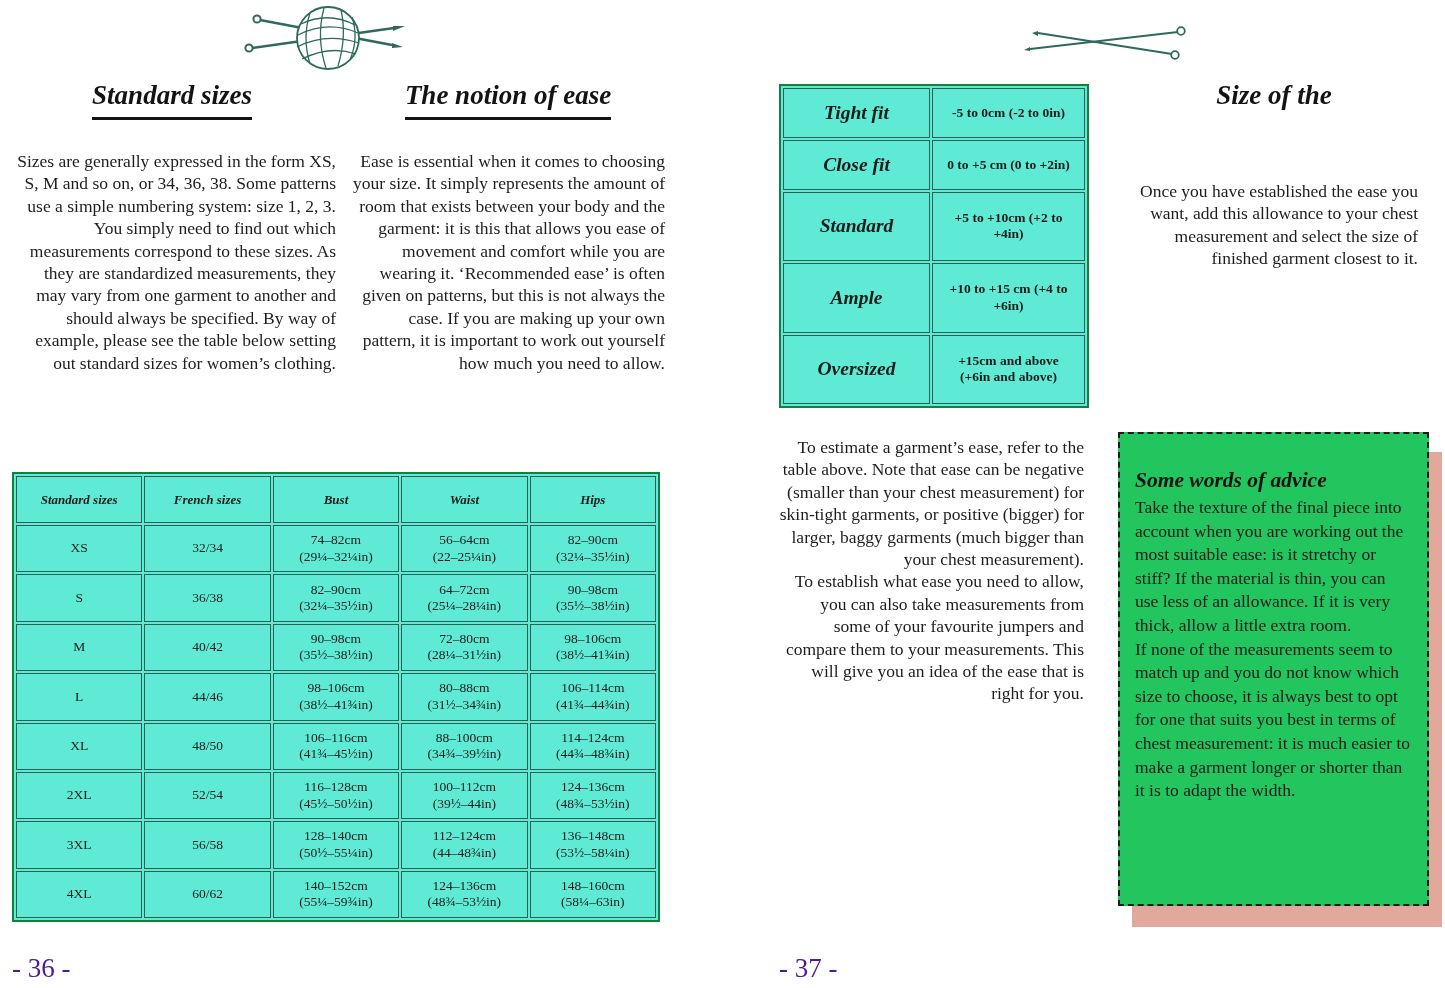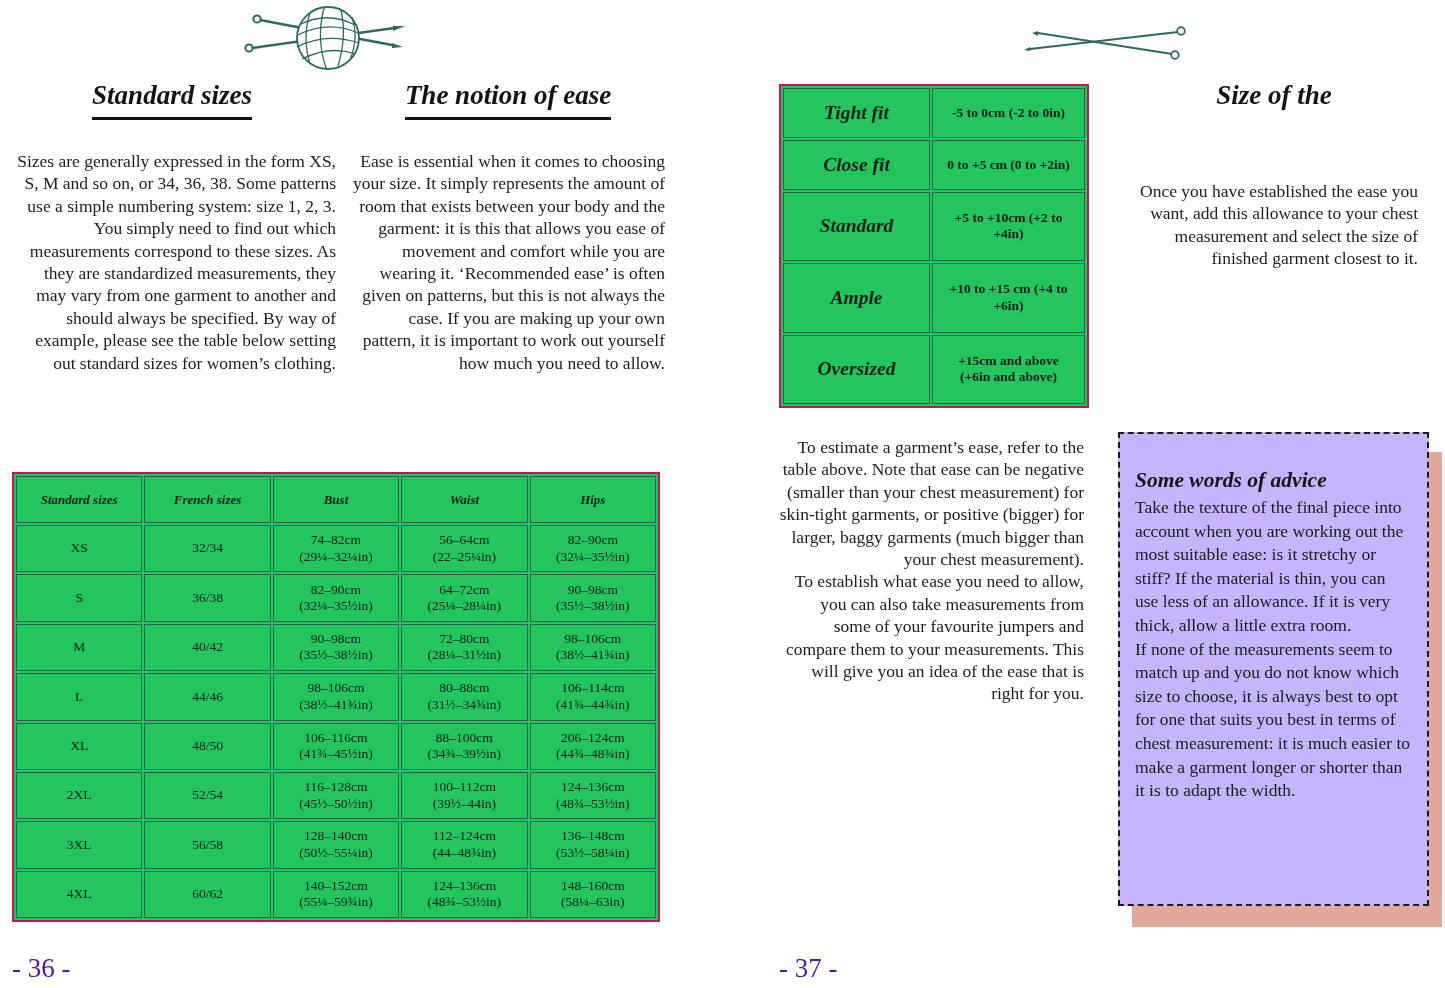--- a/index.html
+++ b/index.html
@@ -26,22 +26,22 @@
   }
 
   
   .body-text {
     font-size: 17.5px; line-height: 22.4px; text-align: right; color: #1d1d1d;
   }
   .body-text p { margin: 0; }
 
   
   .table-frame {
-    border: 2px solid #be185d;
-    background: #22c55e;
+    border: 2px solid #15803d;
+    background: #5eead4;
   }
   table.grid {
     width: 100%; height: 100%;
     border-collapse: separate; border-spacing: 2.5px;
   }
   table.grid th, table.grid td {
     border: 1.5px solid #2b6054;
     text-align: center; vertical-align: middle;
     padding: 2px 4px;
   }
@@ -58,21 +58,21 @@
   .fit-grid td.fit-value {
     font-weight: bold; font-size: 13.5px; line-height: 16.5px; padding: 2px 10px;
   }
 
   
   .advice-shadow {
     background: #e2a89b;
   }
   .advice-box {
     border: 2.5px dashed #1c1c1c;
-    background: #c4b5fd;
+    background: #22c55e;
     padding: 34px 16px 0 15px;
   }
   .advice-heading {
     font-size: 21.5px; font-weight: bold; font-style: italic;
     margin: 0 0 3px 0; color: #131313;
   }
   .advice-text p {
     font-size: 17.5px; line-height: 23.6px; margin: 0;
   }
 
@@ -225,21 +225,21 @@
           </td>
           <td>
             <div>106–116cm</div>
             <div>(41¾–45½in)</div>
           </td>
           <td>
             <div>88–100cm</div>
             <div>(34¾–39½in)</div>
           </td>
           <td>
-            <div>206–124cm</div>
+            <div>114–124cm</div>
             <div>(44¾–48¾in)</div>
           </td>
         </tr>
         <tr>
           <td>
             <div>2XL</div>
           </td>
           <td>
             <div>52/54</div>
           </td>

